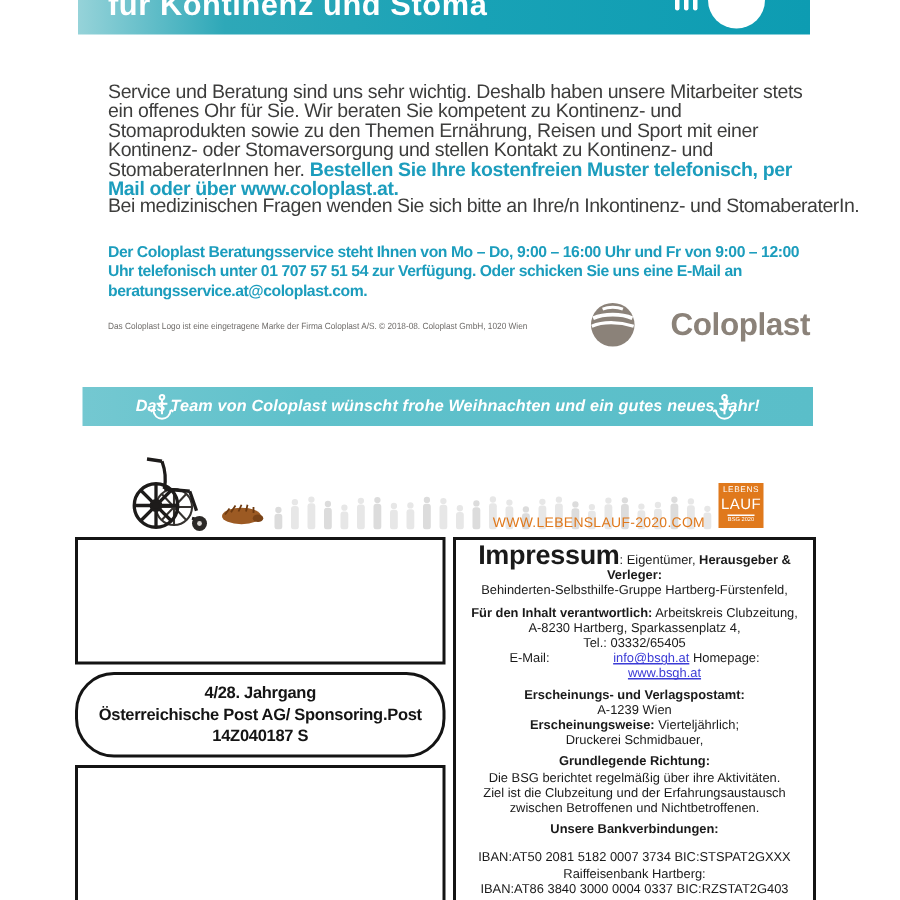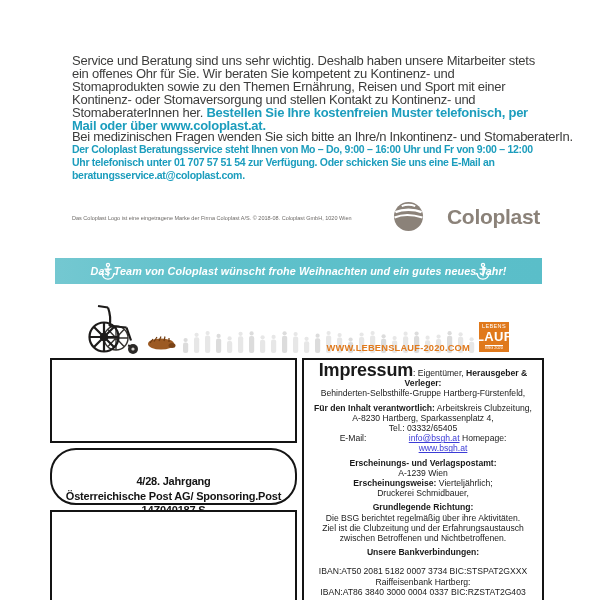--- a/index.html
+++ b/index.html
@@ -15,21 +15,21 @@
   .tine { position:absolute; top:0; width:3px; height:7px; background:#fff; border-radius:0 0 2px 2px; }
   .t1{left:398px}.t2{left:404px}.t3{left:410px}
   .circle-ico { position:absolute; left:420px; top:-19px; width:38px; height:38px;
     border-radius:50%; background:#fff; }
 
   
   .para { position:absolute; left:72px; width:470px; color:#3d3d3c;
     font-size:13px; line-height:12.9px; letter-spacing:-.25px; }
   .p1 { top:42px; }
   .p2 { top:118px; white-space:nowrap; letter-spacing:-.3px; }
-  .p3 { top:132px; font-weight:700; color:#1c9dbd; font-size:10.5px; line-height:13.3px; letter-spacing:-.3px; }
+  .p3 { top:151px; font-weight:700; color:#1c9dbd; font-size:10.5px; line-height:13.3px; letter-spacing:-.3px; }
   .teal-strong { color:#1c9dbd; font-weight:700; }
 
   .legal { position:absolute; left:72px; top:215px; font-size:6px; color:#6e6b68;
     transform:scaleX(.92); transform-origin:left top; white-space:nowrap; }
 
   
   .cp-logo { position:absolute; left:393px; top:201px; display:flex; align-items:center; gap:23px; }
   .cp-word { font-size:21px; font-weight:700; color:#8b8279; letter-spacing:-.3px; }
 
   
@@ -37,49 +37,56 @@
     background:linear-gradient(90deg,#74c8d1 0%,#5fc1cb 30%,#5abec9 100%);
     display:flex; align-items:center; justify-content:center; }
   .holiday-text { color:#fff; font-style:italic; font-weight:600; font-size:10.8px; letter-spacing:.1px; }
   .anchor-l { position:absolute; left:44px; top:4px; }
   .anchor-r { position:absolute; right:50px; top:4px; }
 
   
   .wheelchair { position:absolute; left:82px; top:297px; }
   .hedgehog { position:absolute; left:146px; top:335px; }
   .crowd { position:absolute; left:180px; top:330px; }
-  .ll-url { position:absolute; right:130px; top:343px; font-size:9.3px; font-weight:700;
+  .ll-url { position:absolute; right:130px; top:343px; font-size:9.3px; font-weight:400;
     color:#e0791c; letter-spacing:.2px; }
   .ll-logo { position:absolute; left:479px; top:322px; width:30px; height:30px; background:#e0791c;
     color:#fff; display:flex; flex-direction:column; align-items:center; justify-content:center;
     line-height:1; text-align:center; }
   .ll-l1 { font-size:5.5px; letter-spacing:.4px; }
-  .ll-l2 { font-size:13px; font-weight:700; letter-spacing:.3px; margin-top:1px; }
+  .ll-l2 { font-size:10px; font-weight:400; letter-spacing:.3px; margin-top:1px; }
   .ll-l3 { font-size:3.8px; margin-top:1.5px; border-top:.5px solid #fff; padding-top:1px; }
 
   
   .bx { position:absolute; border:2px solid #141414; background:#fff; box-sizing:border-box; }
   .box-a { left:50px; top:358px; width:247px; height:85px; }
   .box-b { left:50px; top:448px; width:247px; height:57px; border-radius:26px;
-    text-align:center; padding-top:24px; font-weight:700; font-size:11px; line-height:14.6px;
+    text-align:center; padding-top:5px; font-weight:700; font-size:11px; line-height:14.6px;
     color:#141414; letter-spacing:-.2px; }
   .box-c { left:50px; top:510px; width:247px; height:120px; }
   .imp-box { left:302px; top:358px; width:242px; height:272px; padding:5px 2px;
     text-align:center; font-size:8.6px; line-height:10.2px; color:#1a1a1a; }
   .imp-line.gap { margin-top:4px; }
   .imp-line.blank { min-height:9px; }
   .imp-line .b { font-weight:700; }
   .imp-line .lg { font-size:18px; font-weight:700; letter-spacing:-.2px; }
   .imp-line .link { color:#3b3bd6; text-decoration:underline; cursor:pointer;padding-left:40px; }
 </style>
 </head>
 <body>
 
 <div class="page">
 
+  <div class="top-banner">
+    <span class="banner-title">für Kontinenz und Stoma</span>
+    <span class="tine t1"></span>
+    <span class="tine t2"></span>
+    <span class="tine t3"></span>
+    <span class="circle-ico"></span>
+  </div>
 
   <p class="para p1"><span>Service und Beratung sind uns sehr wichtig. Deshalb haben unsere Mitarbeiter stets ein offenes Ohr für Sie. Wir beraten Sie kompetent zu Kontinenz- und Stomaprodukten sowie zu den Themen Ernährung, Reisen und Sport mit einer Kontinenz- oder Stomaversorgung und stellen Kontakt zu Kontinenz- und StomaberaterInnen her. </span><span class="teal-strong">Bestellen Sie Ihre kostenfreien Muster telefonisch, per Mail oder über www.coloplast.at.</span></p>
 
   <p class="para p2">Bei medizinischen Fragen wenden Sie sich bitte an Ihre/n Inkontinenz- und StomaberaterIn.</p>
 
   <p class="para p3">Der Coloplast Beratungsservice steht Ihnen von Mo – Do, 9:00 – 16:00 Uhr und Fr von 9:00 – 12:00 Uhr telefonisch unter 01 707 57 51 54 zur Verfügung. Oder schicken Sie uns eine E-Mail an beratungsservice.at@coloplast.com.</p>
 
   <div class="legal">Das Coloplast Logo ist eine eingetragene Marke der Firma Coloplast A/S. © 2018-08. Coloplast GmbH, 1020 Wien</div>
 
   <div class="cp-logo">

